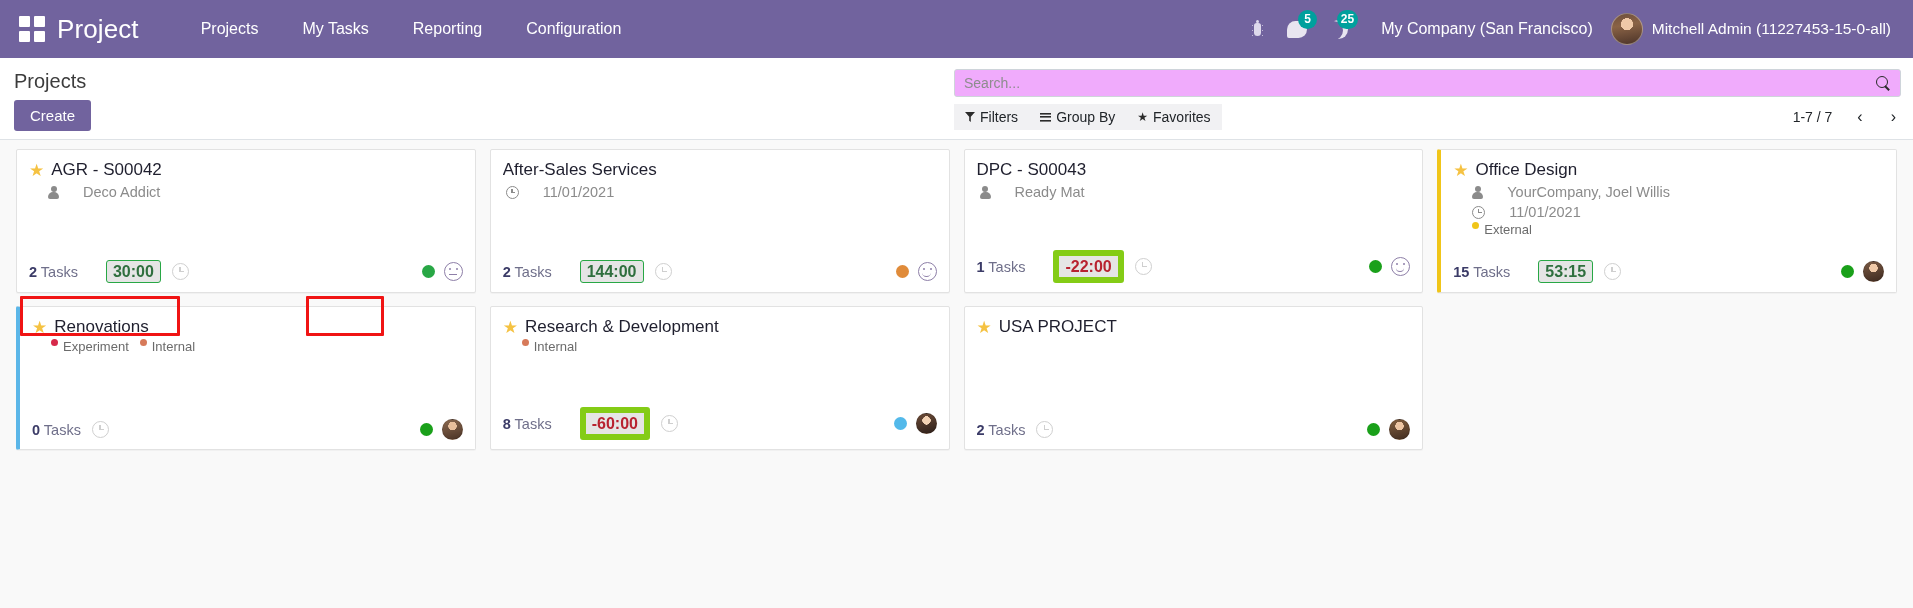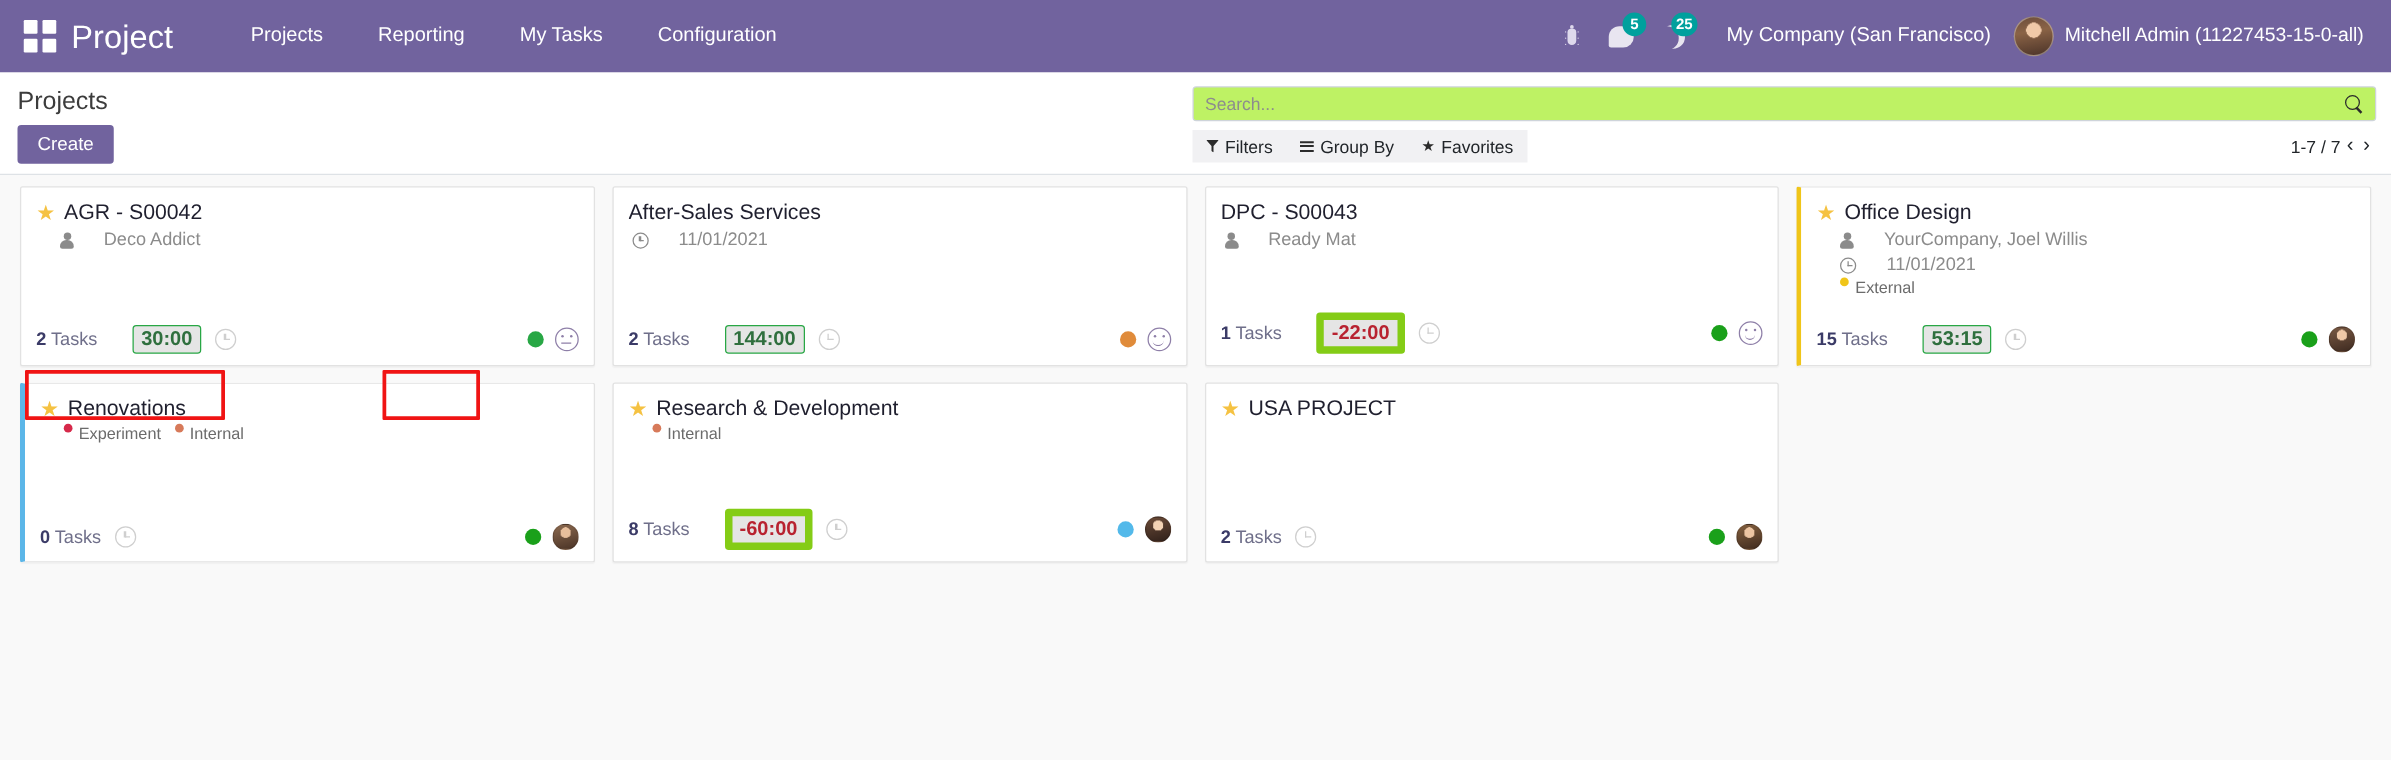--- a/index.html
+++ b/index.html
@@ -172,21 +172,21 @@
     position: absolute;
     left: 954px; right: 12px; top: 11px;
   }
   .search-wrap {
     border: 1px solid #ced4da;
     border-radius: 3px;
     height: 28px;
     display: flex;
     align-items: center;
     padding: 0 9px;
-    background: #bef264;
+    background: #f0abfc;
   }
   .search-input {
     border: none;
     outline: none;
     flex: 1;
     font-size: 14px;
     font-family: inherit;
     color: #495057;
     background: transparent;
   }
@@ -252,21 +252,21 @@
   }
   .ic-star-sm {
     font-size: 12px;
     color: #2b2b2b;
     line-height: 1;
   }
   .pager {
     margin-left: auto;
     display: flex;
     align-items: center;
-    gap: 2px;
+    gap: 22px;
     padding-right: 2px;
   }
   .pager-text { font-size: 14px; color: #212529; white-space: nowrap; }
   .pager-arrow {
     font-size: 16px;
     color: #212529;
     cursor: pointer;
     line-height: 1;
     padding: 0 3px;
     user-select: none;
@@ -507,22 +507,22 @@
   <div class="apps-grid">
     <i></i>
       <i></i>
       <i></i>
       <i></i>
   </div>
   <div class="brand">Project</div>
 
   <nav class="nav-menu">
     <a>Projects</a>
+    <a>My Tasks</a>
     <a>Reporting</a>
-    <a>My Tasks</a>
     <a>Configuration</a>
   </nav>
 
   <div class="nav-right">
     <div class="sys-icon">
       <span class="bug-glyph"></span>
     </div>
     <div class="sys-icon">
       <span class="chat-glyph"></span>
       <span class="badge-count">5</span>

